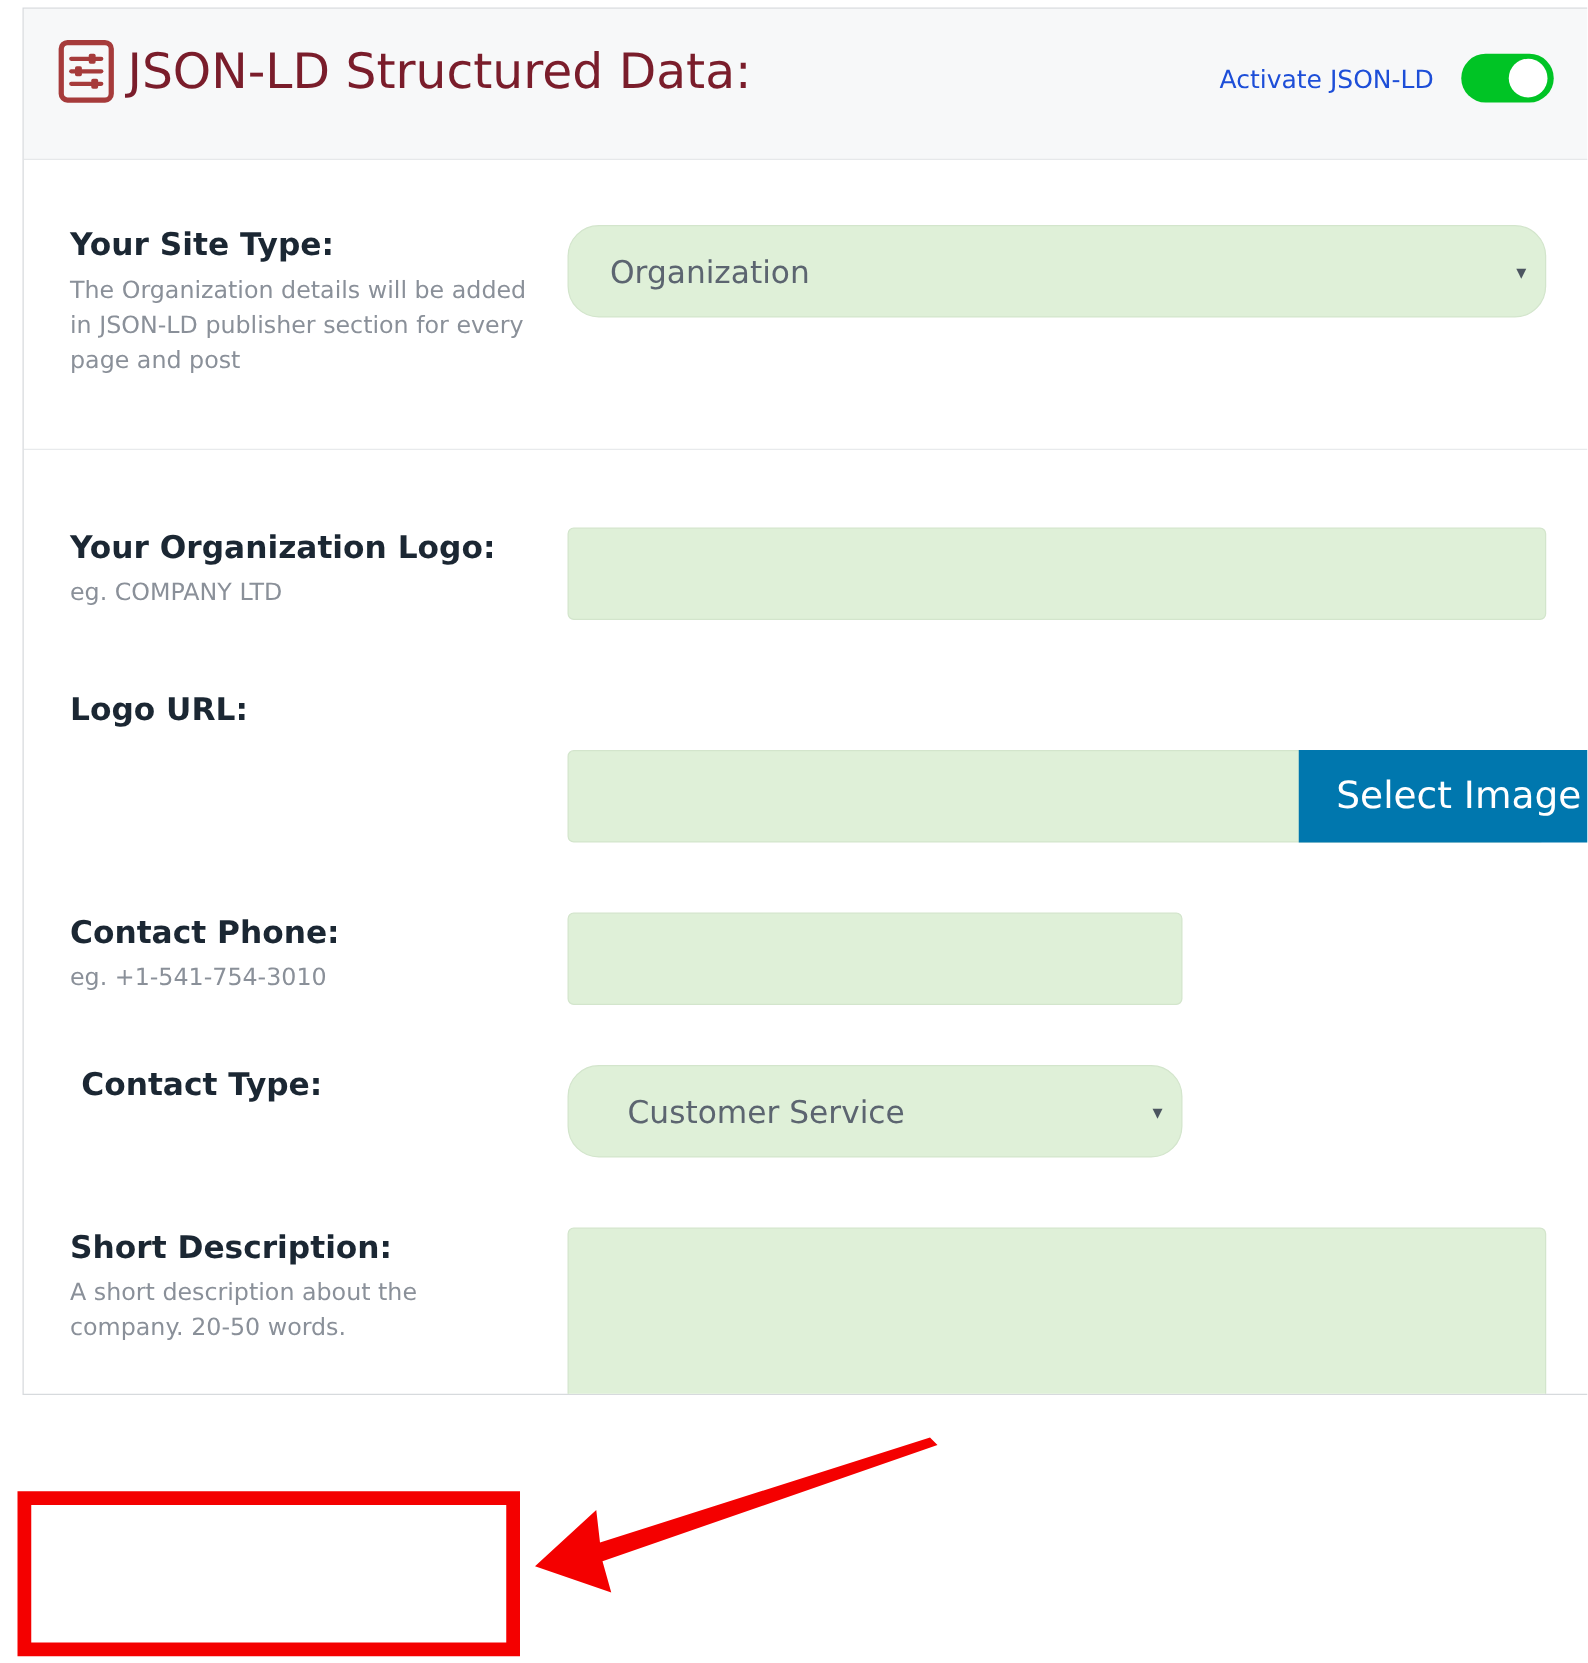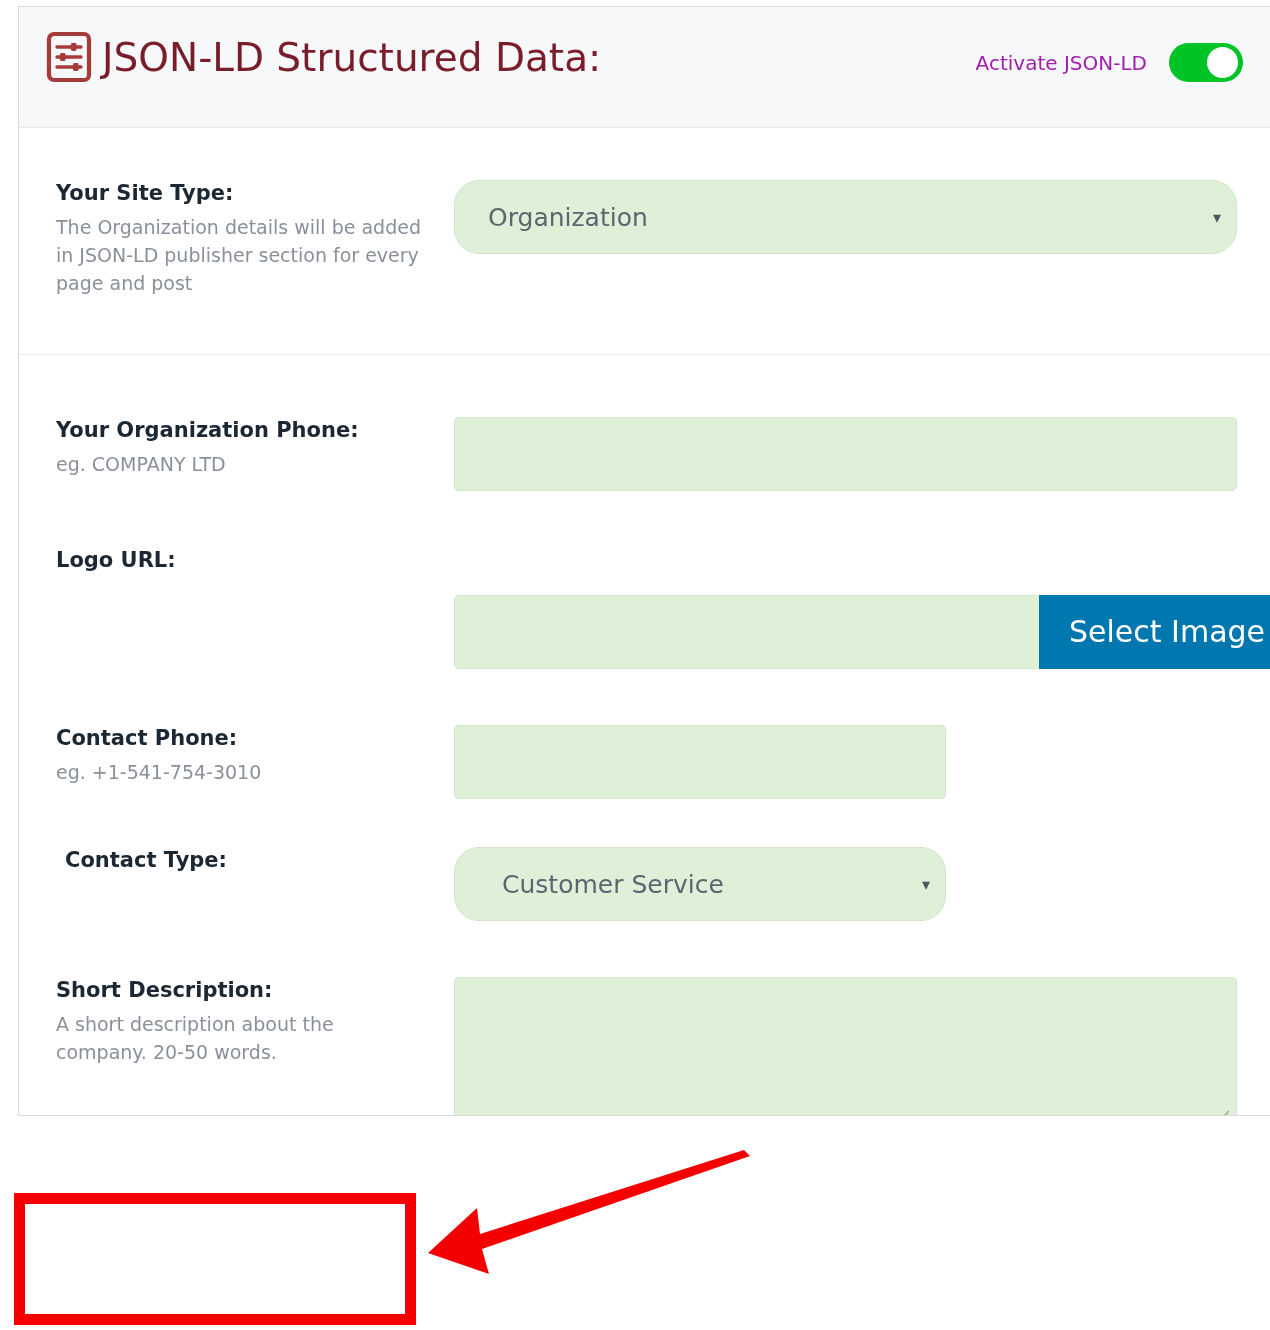--- a/index.html
+++ b/index.html
@@ -64,21 +64,21 @@
   }
   .header-toggle-wrap {
     position: absolute;
     right: 32px;
     top: 36px;
     display: flex;
     align-items: center;
   }
   .toggle-label {
     font-size: 20px;
-    color: #a21caf;
+    color: #1d4ed8;
     margin-right: 22px;
     white-space: nowrap;
   }
   .toggle {
     position: relative;
     width: 74px;
     height: 39px;
     border-radius: 20px;
     background: #00c425;
     cursor: pointer;
@@ -114,21 +114,21 @@
     flex: 0 0 398px;
     box-sizing: border-box;
     padding-right: 10px;
   }
   .field-col {
     position: relative;
     flex: 1 1 auto;
   }
 
   .f-label {
-    font-size: 21px;
+    font-size: 25px;
     font-weight: bold;
     color: #1b2733;
     line-height: 1.25;
     white-space: nowrap;
   }
   .f-hint {
     font-size: 19px;
     color: #8a9099;
     line-height: 1.48;
     margin-top: 7px;
@@ -302,21 +302,21 @@
             <span class="select-caret">▾</span>
           </div>
         </div>
       </div>
     </div>
 
     <div class="section" style="padding-top:62px;padding-bottom:46px;">
 
       <div class="row" style="margin-bottom:56px;">
         <div class="label-col">
-          <div class="f-label">Your Organization Phone:</div>
+          <div class="f-label">Your Organization Logo:</div>
           <div class="f-hint">eg. COMPANY LTD</div>
         </div>
         <div class="field-col">
           <input type="text" class="green-field" style="width: 783px;" value="" placeholder="">
         </div>
       </div>
 
       <div class="row" style="margin-bottom:56px;">
         <div class="label-col">
           <div class="f-label">Logo URL:</div>

